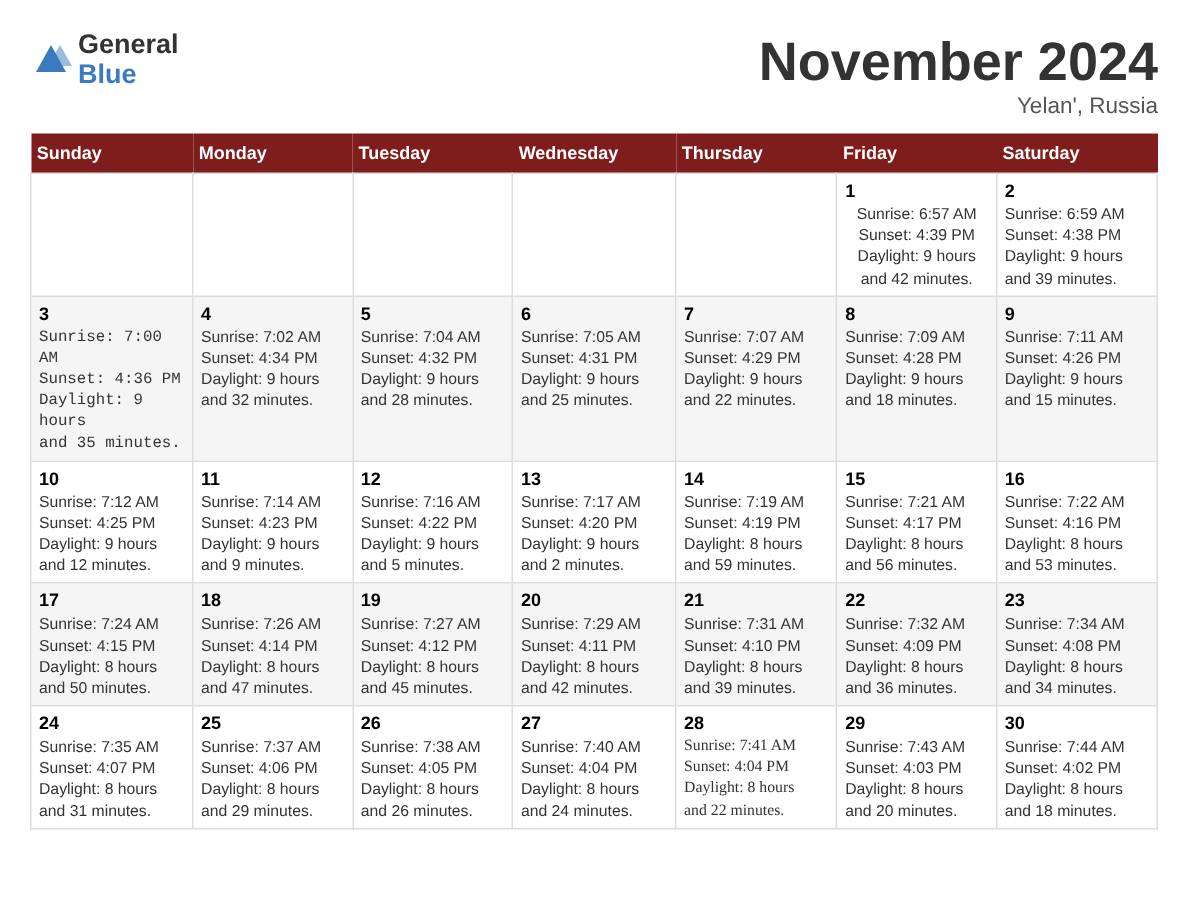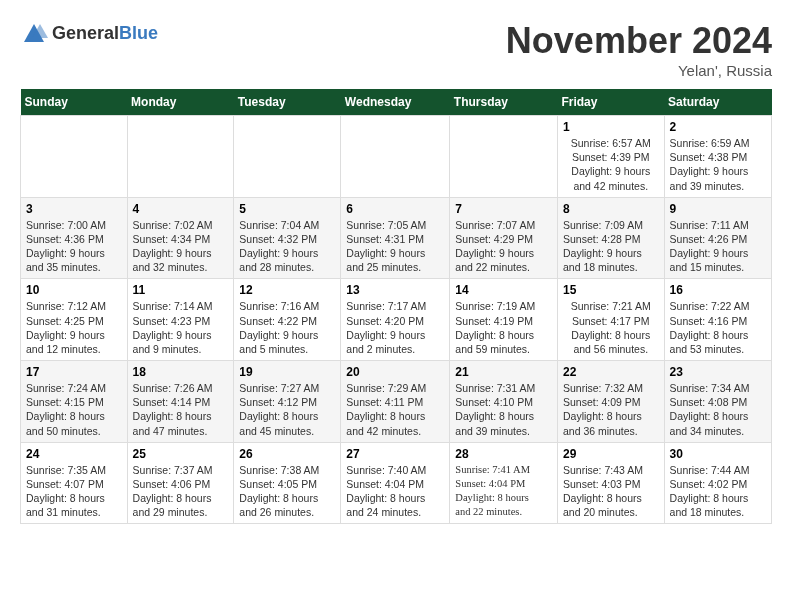--- a/index.html
+++ b/index.html
@@ -15,20 +15,21 @@
       justify-content: space-between;
       align-items: flex-start;
       margin-bottom: 10px;
     }
     .logo {
       display: flex;
       align-items: center;
     }
     .logo-text {
       display: flex;
+      flex-direction: column;
       line-height: 1.1;
     }
     .logo-general {
       font-size: 18px;
       font-weight: bold;
       color: #333;
     }
     .logo-blue {
       font-size: 18px;
       font-weight: bold;
@@ -50,21 +51,21 @@
     .location {
       font-size: 15px;
       color: #555;
     }
     table {
       width: 100%;
       border-collapse: collapse;
       font-size: 11px;
     }
     thead tr th {
-      background-color: #14532d;
+      background-color: #7f1d1d;
       color: #fff;
       padding: 6px 4px;
       text-align: left;
       font-size: 12px;
       font-weight: bold;
     }
     tbody tr td {
       vertical-align: top;
       padding: 4px 5px;
       border: 1px solid #ddd;
@@ -142,21 +143,21 @@
           <span class="day-num">2</span>
           <div class="cell-text" style="white-space: pre-line;">Sunrise: 6:59 AM
 Sunset: 4:38 PM
 Daylight: 9 hours
 and 39 minutes.</div>
         </td>
       </tr>
       <tr>
         <td>
           <span class="day-num">3</span>
-          <div class="cell-text" style="white-space: pre-line;">Sunrise: 7:00 AM
+          <div class="cell-text" style="white-space: pre-line; font-family: Liberation Mono, monospace;">Sunrise: 7:00 AM
 Sunset: 4:36 PM
 Daylight: 9 hours
 and 35 minutes.</div>
         </td>
         <td>
           <span class="day-num">4</span>
           <div class="cell-text" style="white-space: pre-line;">Sunrise: 7:02 AM
 Sunset: 4:34 PM
 Daylight: 9 hours
 and 32 minutes.</div>
@@ -228,21 +229,21 @@
         </td>
         <td>
           <span class="day-num">14</span>
           <div class="cell-text" style="white-space: pre-line;">Sunrise: 7:19 AM
 Sunset: 4:19 PM
 Daylight: 8 hours
 and 59 minutes.</div>
         </td>
         <td>
           <span class="day-num">15</span>
-          <div class="cell-text" style="white-space: pre-line; text-align: center;">Sunrise: 7:21 AM
+          <div class="cell-text" style="white-space: pre-line;">Sunrise: 7:21 AM
 Sunset: 4:17 PM
 Daylight: 8 hours
 and 56 minutes.</div>
         </td>
         <td>
           <span class="day-num">16</span>
           <div class="cell-text" style="white-space: pre-line;">Sunrise: 7:22 AM
 Sunset: 4:16 PM
 Daylight: 8 hours
 and 53 minutes.</div>

